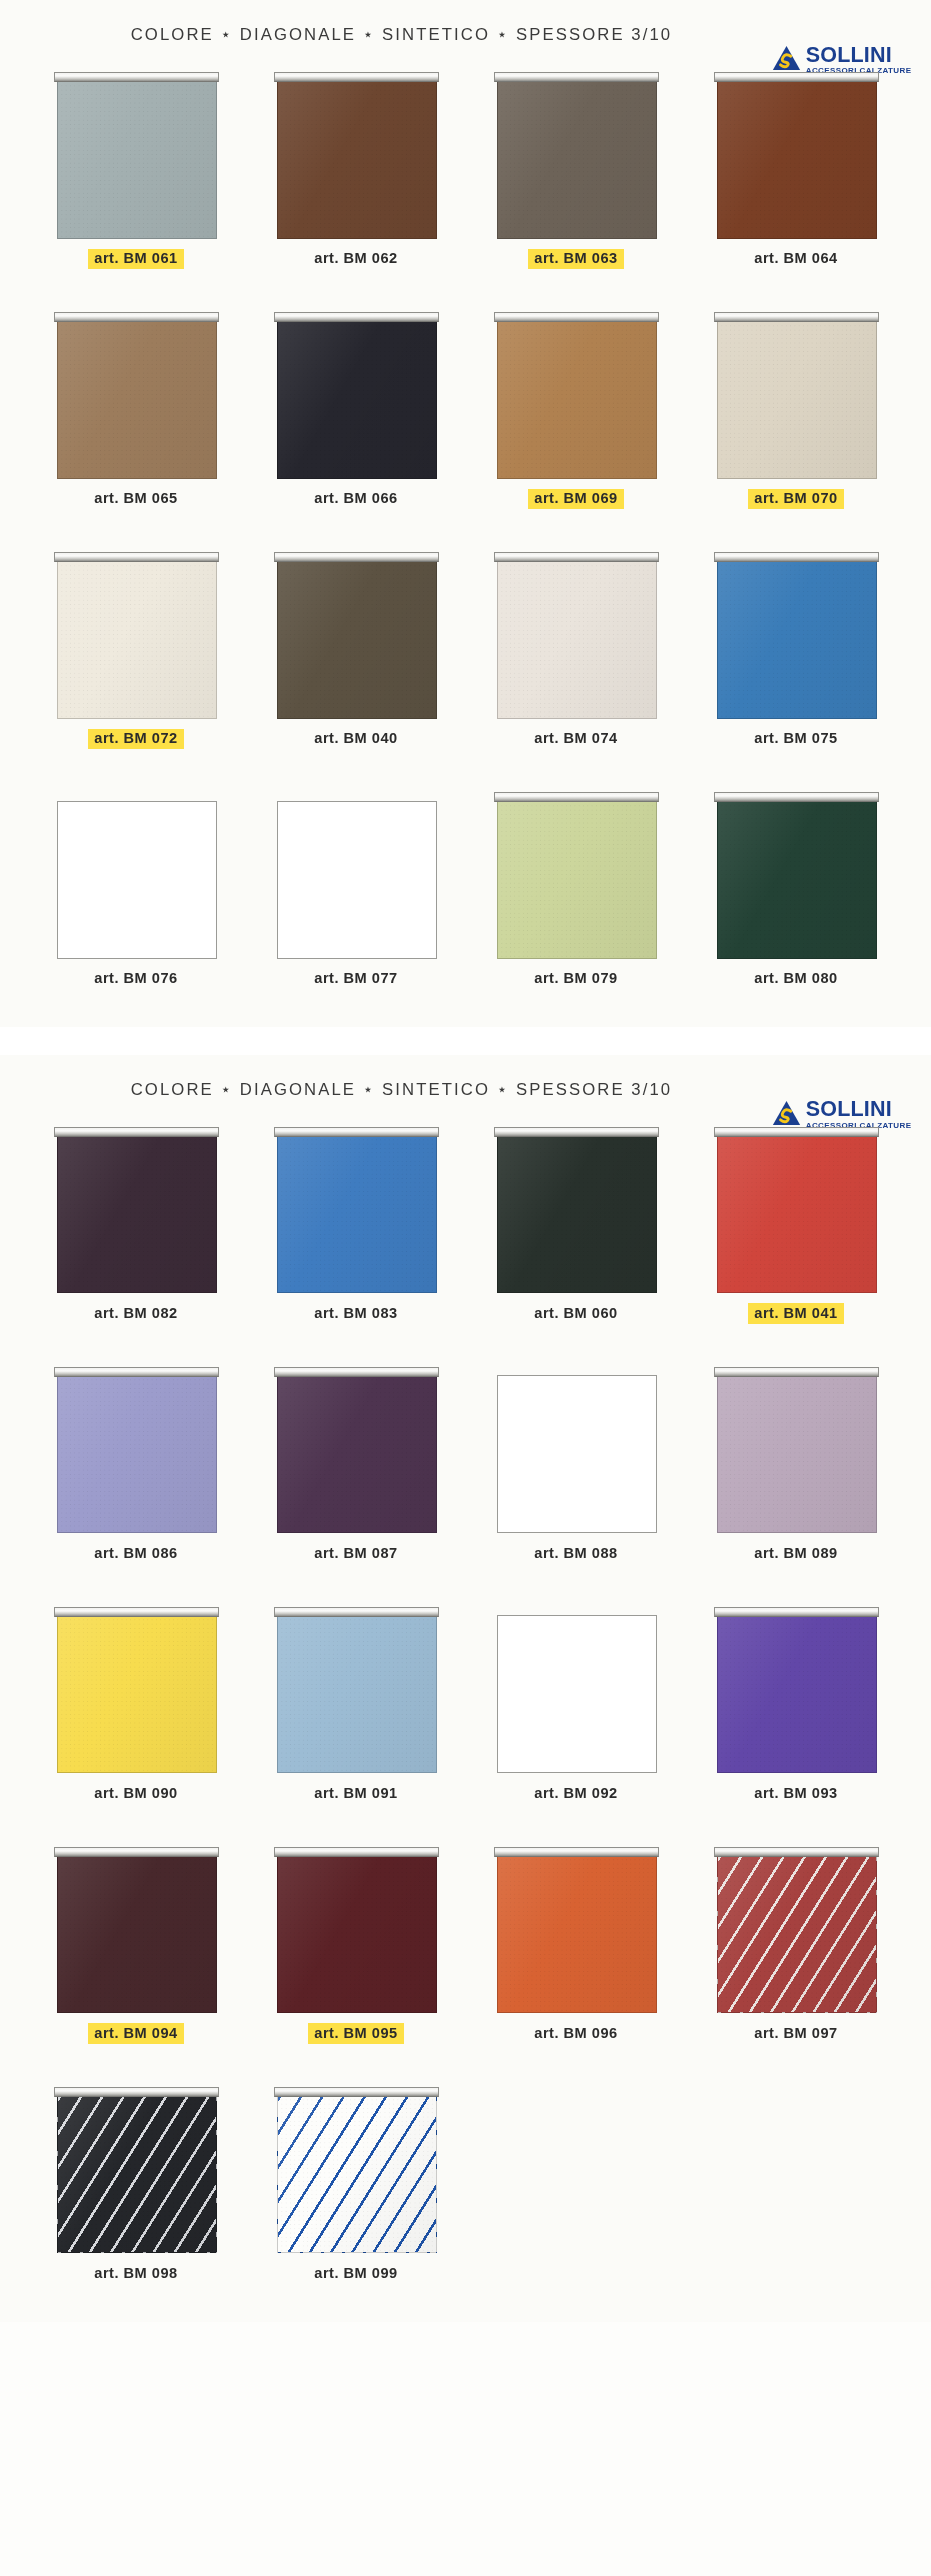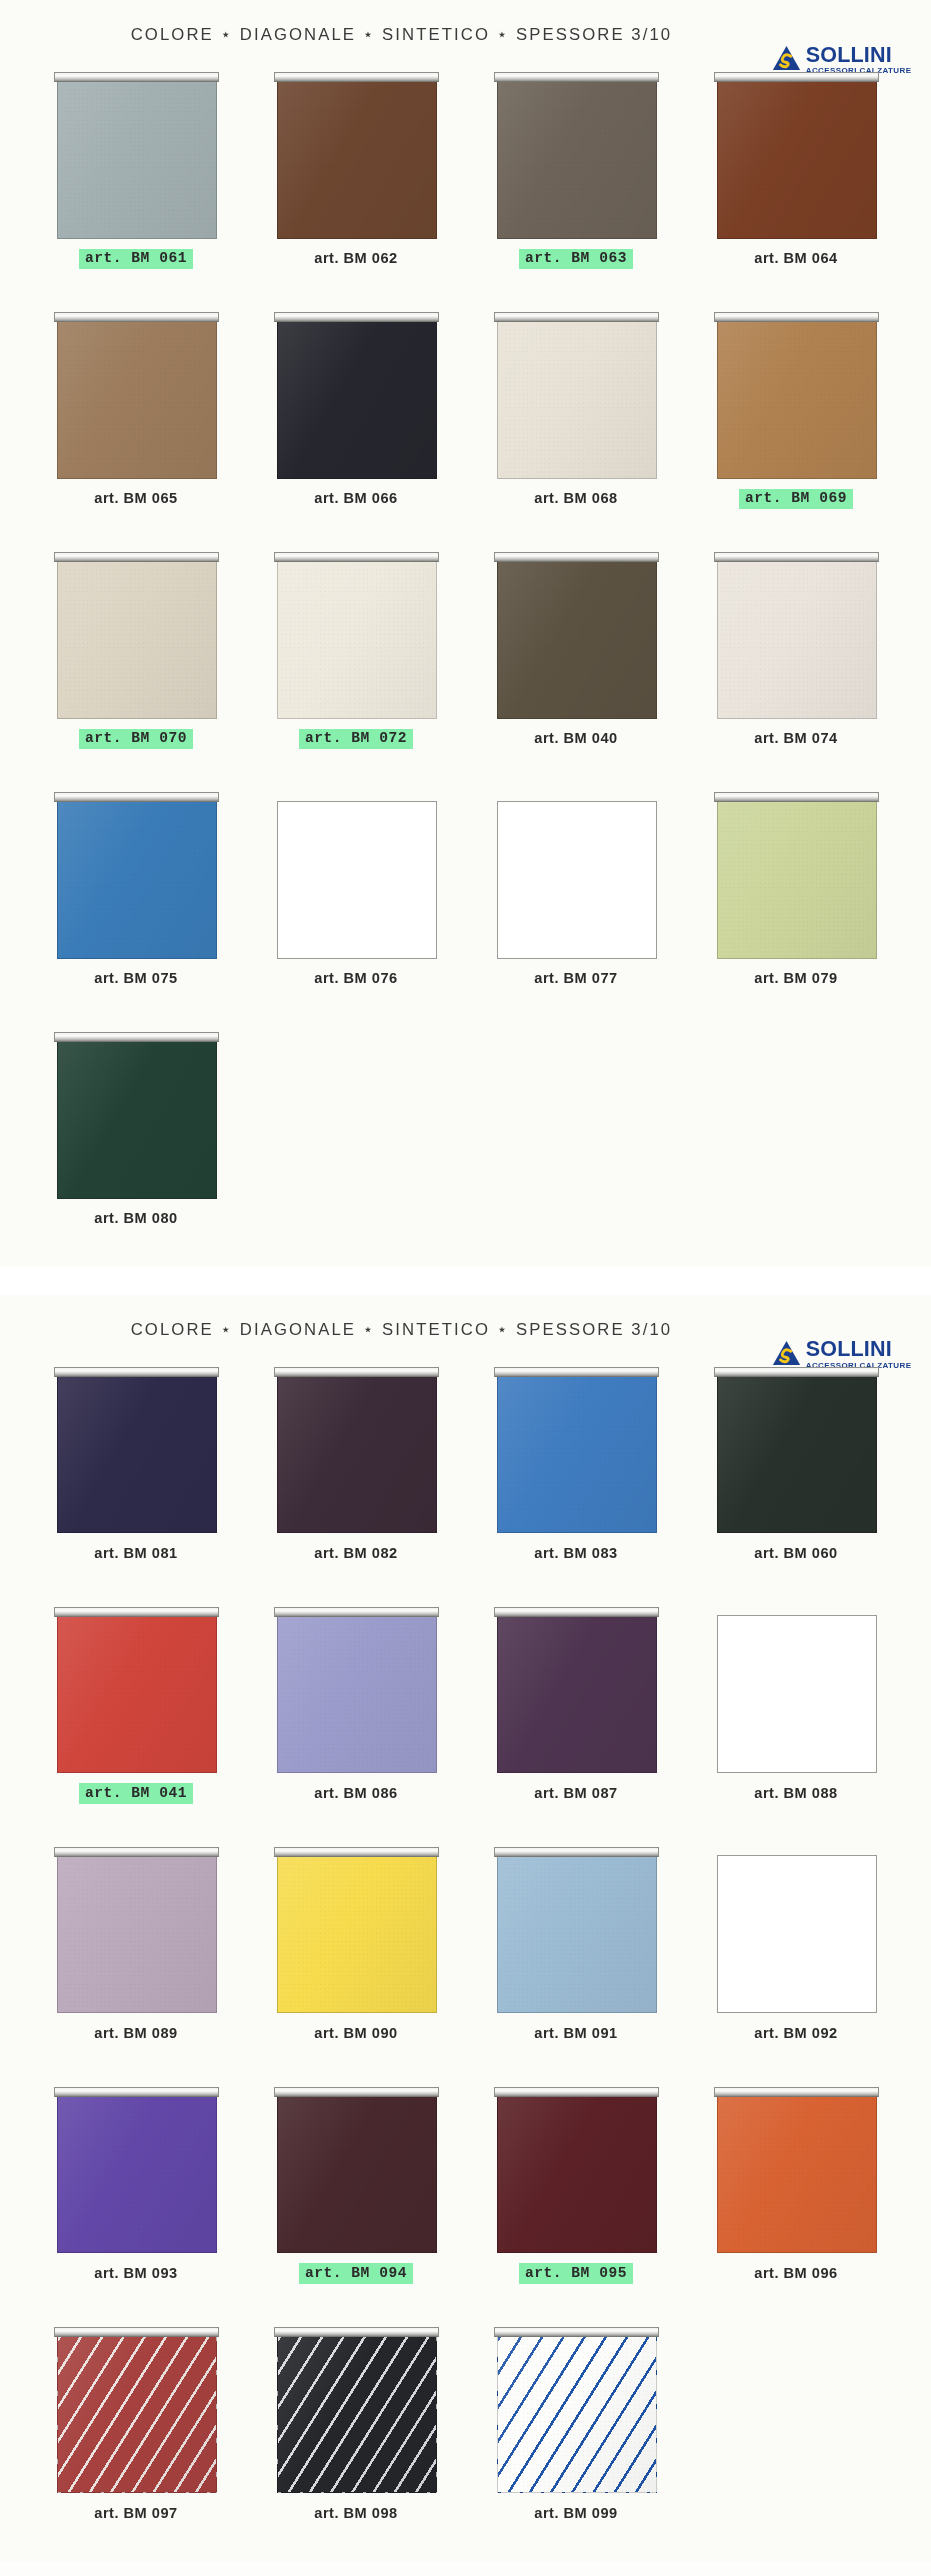--- a/index.html
+++ b/index.html
@@ -127,21 +127,21 @@
   }
   .swatch-label {
     margin-top: 8.6px;
     font-size: 14.6px;
     font-weight: 700;
     color: #2b2b2b;
     letter-spacing: 0.5px;
     padding: 1.7px 6px 2.6px 6px;
     white-space: nowrap;
   }
-  .swatch-label.hl { background: #86efac; font-family: Liberation Mono, monospace; }
+  .swatch-label.hl { background: #fde047; }
   .sheet-gap { height: 27.5px; background: #ffffff; }
 </style>
 </head>
 <body>
 
 <div class="page">
   <div id="sheets-root">
       <div class="sheet">
         <div class="sheet-header">
           <div class="header-title">COLORE ⋆ DIAGONALE ⋆ SINTETICO ⋆ SPESSORE 3/10</div>
@@ -212,30 +212,20 @@
               <div class="swatch-chip filled" style="background: rgb(38, 38, 46);">
                 <span class="grain"></span>
                 <span class="sheen"></span>
               </div>
               <div class="clip-bar"></div>
             </div>
             <div class="swatch-label">art. BM 066</div>
           </div>
           <div class="swatch-cell">
             <div class="swatch-frame">
-              <div class="swatch-chip filled" style="background: rgb(232, 226, 214);">
-                <span class="grain"></span>
-                <span class="sheen"></span>
-              </div>
-              <div class="clip-bar"></div>
-            </div>
-            <div class="swatch-label">art. BM 068</div>
-          </div>
-          <div class="swatch-cell">
-            <div class="swatch-frame">
               <div class="swatch-chip filled" style="background: rgb(176, 129, 80);">
                 <span class="grain"></span>
                 <span class="sheen"></span>
               </div>
               <div class="clip-bar"></div>
             </div>
             <div class="swatch-label hl">art. BM 069</div>
           </div>
           <div class="swatch-cell">
             <div class="swatch-frame">
@@ -332,30 +322,20 @@
               </svg></span>
             <span class="logo-text-wrap">
               <div class="logo-word">SOLLINI</div>
               <div class="logo-sub">ACCESSORI CALZATURE</div>
             </span>
           </div>
         </div>
         <div class="swatch-grid">
           <div class="swatch-cell">
             <div class="swatch-frame">
-              <div class="swatch-chip filled" style="background: rgb(46, 42, 74);">
-                <span class="grain"></span>
-                <span class="sheen"></span>
-              </div>
-              <div class="clip-bar"></div>
-            </div>
-            <div class="swatch-label">art. BM 081</div>
-          </div>
-          <div class="swatch-cell">
-            <div class="swatch-frame">
               <div class="swatch-chip filled" style="background: rgb(60, 43, 56);">
                 <span class="grain"></span>
                 <span class="sheen"></span>
               </div>
               <div class="clip-bar"></div>
             </div>
             <div class="swatch-label">art. BM 082</div>
           </div>
           <div class="swatch-cell">
             <div class="swatch-frame">

